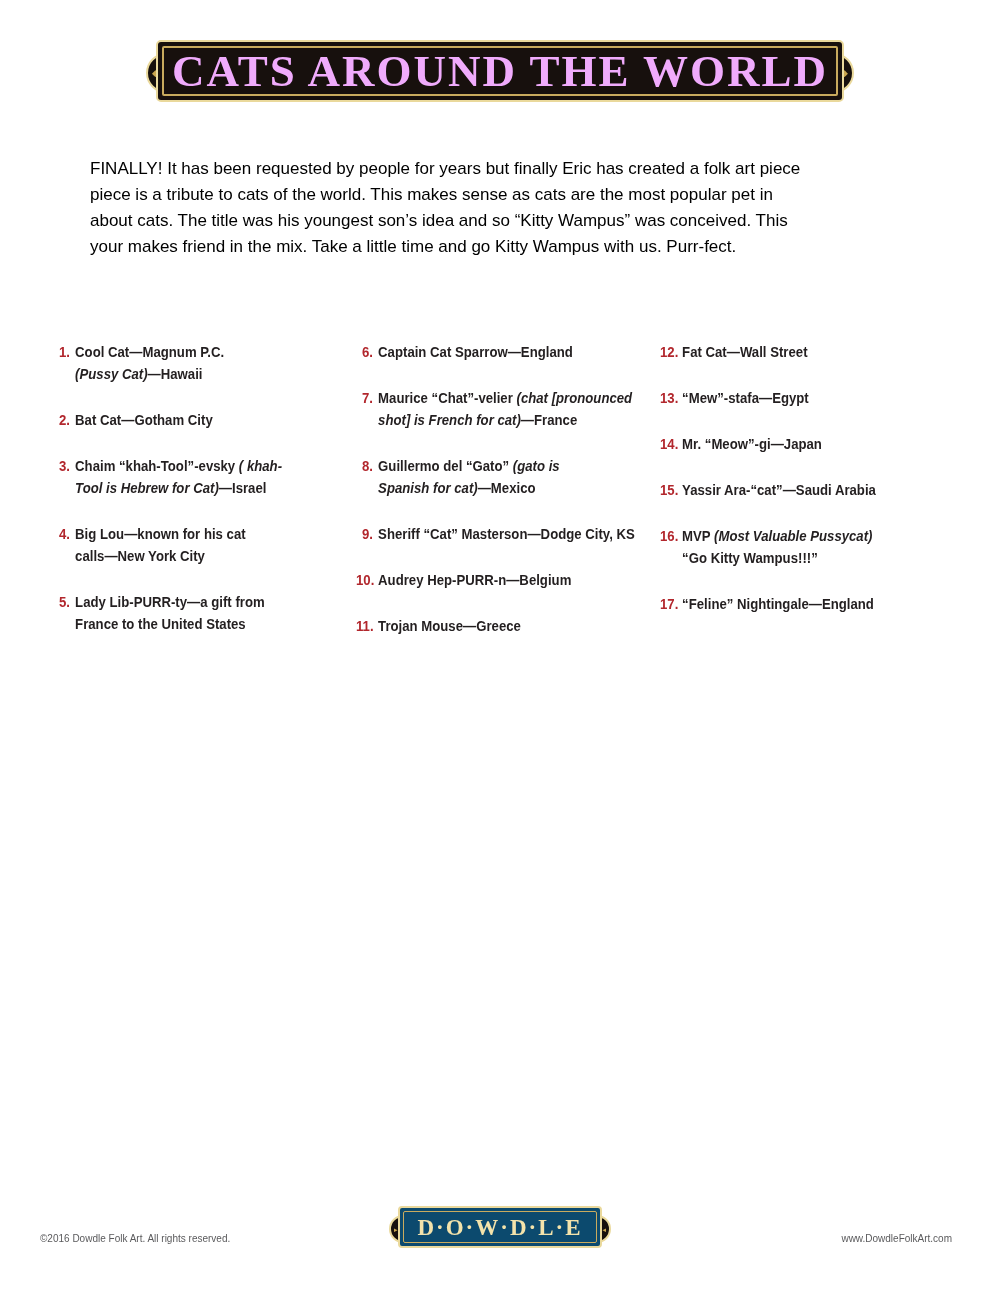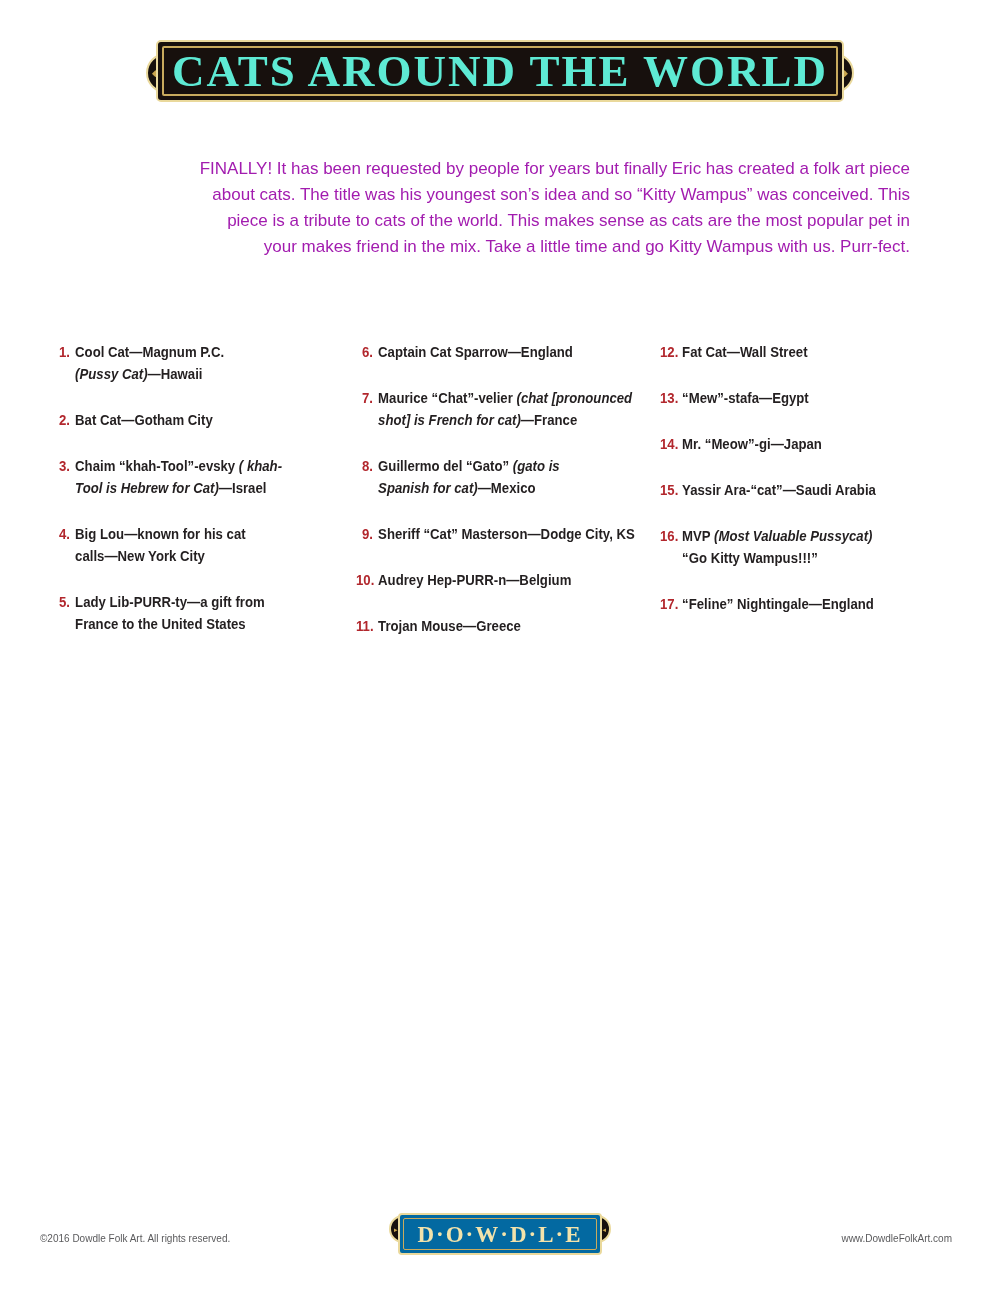--- a/index.html
+++ b/index.html
@@ -28,29 +28,29 @@
     position:absolute; left:10px; top:0; width:684px; height:58px;
     background:#17100d; border:2px solid #ead99c; border-radius:5px;
     display:flex; align-items:center; justify-content:center; z-index:1;
   }
   .banner-body::before {
     content:""; position:absolute; inset:4px;
     border:2px solid #c9ab5e; border-radius:2px; pointer-events:none;
   }
   .banner-title {
     font-family:"Liberation Serif", serif; font-weight:700;
-    font-size:45px; letter-spacing:2px; color:#5eead4;
+    font-size:45px; letter-spacing:2px; color:#f0abfc;
     margin:0; white-space:nowrap; line-height:1;
   }
 
   
   .intro {
     position:absolute; left:90px; top:156px; width:820px;
-    text-align:right; font-size:17px; line-height:26px;
-    color:#a21caf; margin:0;
+    text-align:left; font-size:17px; line-height:26px;
+    color:#000000; margin:0;
   }
   .intro .iline { display:block; }
   .intro i { font-style:italic; }
 
   
   .list { position:absolute; left:0; top:341px; width:1000px; }
   .col  { position:absolute; top:0; transform:scaleX(0.85); transform-origin:left top; white-space:nowrap; }
   .col1 { left:53px; }
   .col2 { left:356px; }
   .col3 { left:660px; }
@@ -66,22 +66,22 @@
   .ltab {
     position:absolute; top:9px; width:17px; height:24px;
     background:#17100d; border:2px solid #ead99c; z-index:0;
   }
   .ltab-left  { left:0;  border-radius:14px 0 0 14px; }
   .ltab-right { right:0; border-radius:0 14px 14px 0; }
   .ltab .orn { font-size:7px; }
   .ltab-left .orn  { left:3px; }
   .ltab-right .orn { right:3px; }
   .logo-body {
-    position:absolute; left:9px; top:7px; width:200px; height:38px;
-    background:#0369a1; border:2px solid #ead99c; border-radius:4px;
+    position:absolute; left:9px; top:0; width:200px; height:38px;
+    background:#0c4a6e; border:2px solid #ead99c; border-radius:4px;
     display:flex; align-items:center; justify-content:center; z-index:1;
   }
   .logo-body::before {
     content:""; position:absolute; inset:3px;
     border:1px solid #c9ab5e; border-radius:2px; pointer-events:none;
   }
   .logo-text {
     font-family:"Liberation Serif", serif; font-weight:700;
     font-size:23px; letter-spacing:2px; color:#f3e3ab; line-height:1;
   }
@@ -106,22 +106,22 @@
     <span class="btab btab-right">
       <span class="orn">◆</span>
     </span>
     <div class="banner-body">
       <h1 class="banner-title">CATS AROUND THE WORLD</h1>
     </div>
   </div>
 
   <p class="intro" id="intro">
       <span class="iline"><span>FINALLY! It has been requested by people for years but finally Eric has created a folk art piece</span></span>
+      <span class="iline"><span>piece is a tribute to cats of the world. This makes sense as cats are the most popular pet in</span></span>
       <span class="iline"><span>about cats. The title was his youngest son’s idea and so “Kitty Wampus” was conceived. This</span></span>
-      <span class="iline"><span>piece is a tribute to cats of the world. This makes sense as cats are the most popular pet in</span></span>
       <span class="iline"><span>your makes friend in the mix. Take a little time and go Kitty Wampus with us. Purr-fect.</span></span>
     </p>
 
   <div class="list" id="list">
       <div class="col col1">
         <div class="item">
           <span class="num" style="color: rgb(178, 39, 45);">1.</span>
           <span class="txt"><span>Cool Cat—Magnum P.C.</span><br><i>(Pussy Cat)</i><span>—Hawaii</span></span>
         </div>
         <div class="item">

